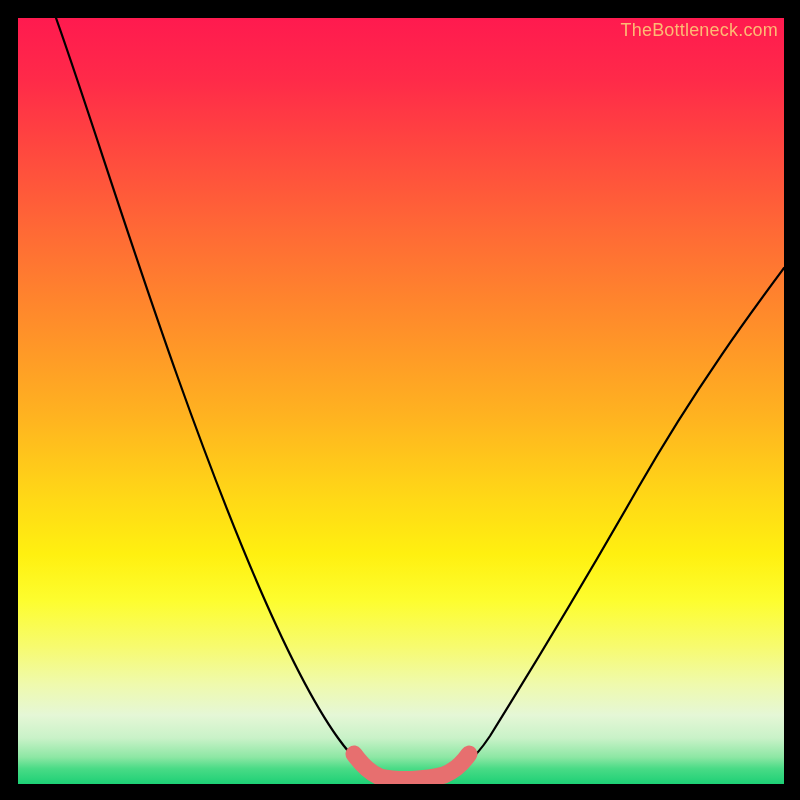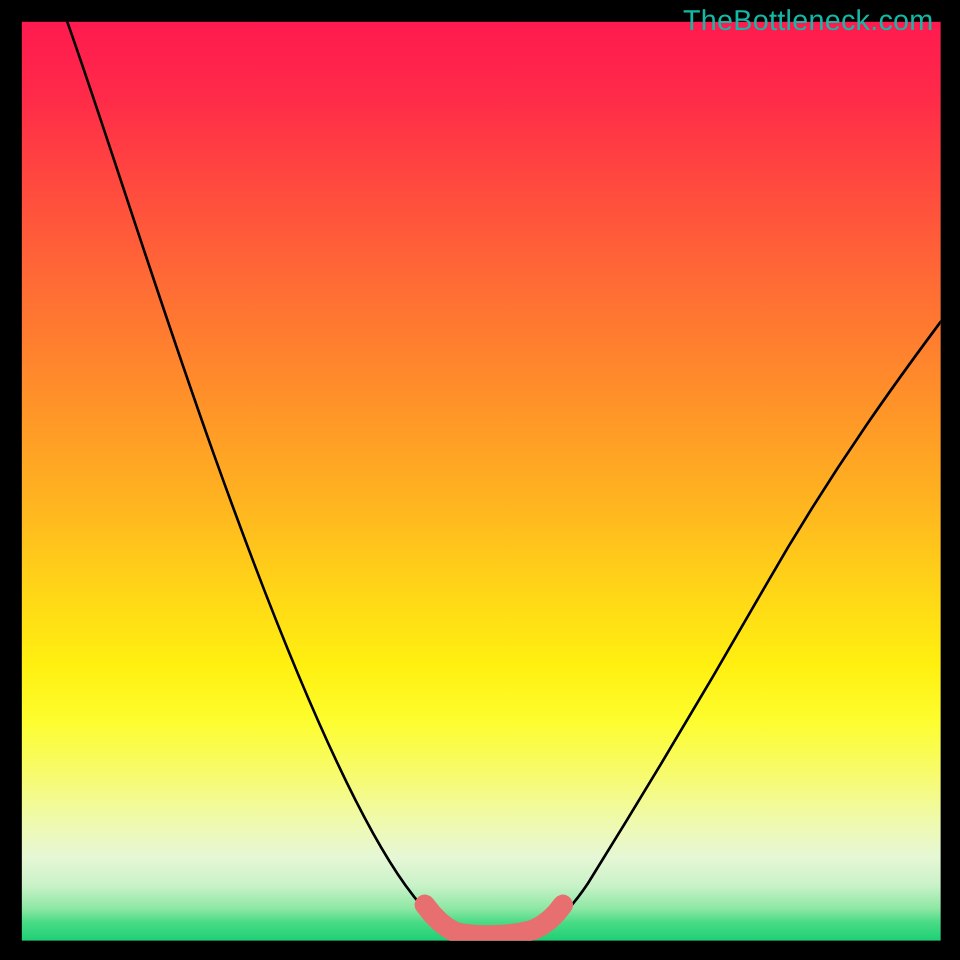--- a/index.html
+++ b/index.html
@@ -41,24 +41,24 @@
       #effaad 87%,
       #e5f7d6 91%,
       #c9f2c8 94%,
       #8de7a4 96.5%,
       #49db86 98%,
       #1dd075 100%
     );
   }
   .watermark {
     position: absolute;
-    top: 4px;
+    top: 20px;
     right: 22px;
-    color: #14b8a6;
-    font-size: 24px;
+    color: #fdba74;
+    font-size: 18px;
     letter-spacing: 0.2px;
     user-select: none;
     pointer-events: none;
   }
   svg.curve {
     position: absolute;
     inset: 0;
     width: 766px;
     height: 766px;
     overflow: visible;

